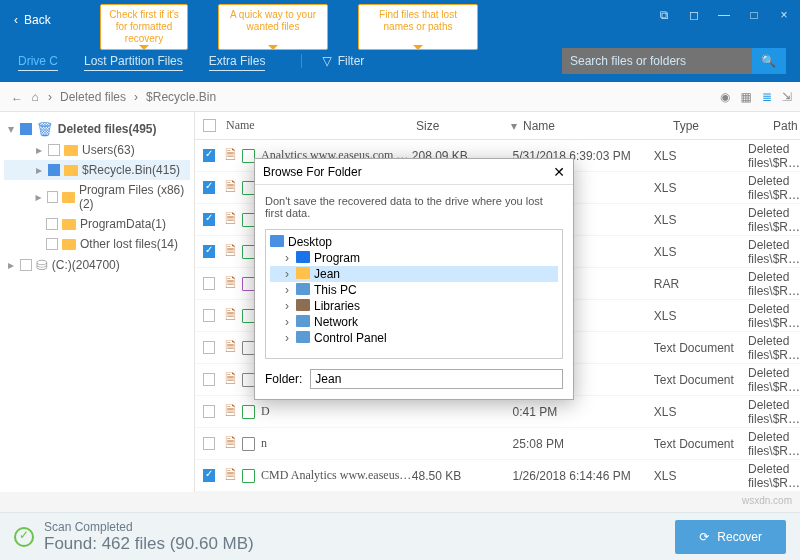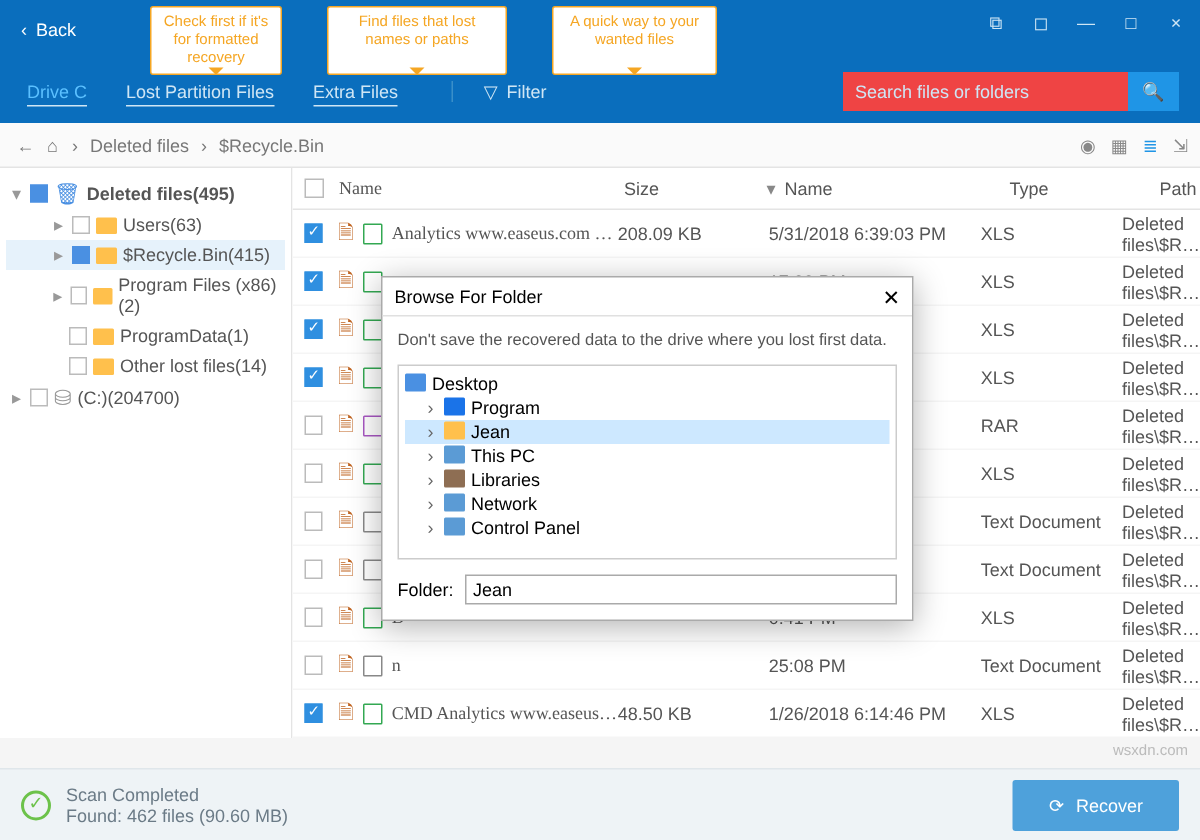--- a/index.html
+++ b/index.html
@@ -10,21 +10,21 @@
 .wbtns span{width:16px;text-align:center;cursor:pointer;}
 .tips{position:absolute;top:4px;left:100px;display:flex;gap:30px;z-index:5;}
 .tip{background:#fff;border:1px solid #f5a623;color:#f5a623;font-size:10px;padding:4px 8px;text-align:center;line-height:1.2;border-radius:2px;position:relative;}
 .tip:after{content:"";position:absolute;bottom:-6px;left:50%;margin-left:-5px;border:5px solid transparent;border-top-color:#f5a623;}
 .tabs{height:42px;background:#0a6ebd;display:flex;align-items:center;color:#cfe6f5;padding-left:18px;gap:26px;}
 .tab{font-size:14px;cursor:pointer;padding:2px 0;}
 .tab.active{color:#5bc0ff;}
 .tab .line{height:1px;background:#cfe6f5;margin-top:2px;}
 .filter{display:flex;align-items:center;gap:6px;border-left:1px solid #3a8fc9;padding-left:20px;margin-left:10px;}
 .search{margin-left:auto;margin-right:14px;display:flex;}
-.search input{width:190px;height:26px;border:none;padding:0 8px;background:#ef4444;color:#fff;}
+.search input{width:190px;height:26px;border:none;padding:0 8px;background:#737373;color:#fff;}
 .search input::placeholder{color:#cfe6f5;}
 .search button{width:34px;height:26px;background:#1f95e6;border:none;color:#fff;cursor:pointer;}
 .crumbs{height:30px;background:#fafafa;border-bottom:1px solid #e4e4e4;display:flex;align-items:center;padding:0 8px;color:#777;}
 .crumbs .navbtn{width:18px;text-align:center;cursor:pointer;}
 .crumbs .seg{margin:0 4px;}
 .vbtns{margin-left:auto;display:flex;gap:10px;color:#888;}
 .vbtns span{cursor:pointer;}
 .vbtns .act{color:#1f95e6;}
 .body{display:flex;height:380px;}
 .side{width:195px;border-right:1px solid #e4e4e4;background:#fff;padding:6px 4px;}
@@ -52,21 +52,21 @@
 .row .ico.rar{border-color:#a857c2;}
 .row .ico.txt{border-color:#888;}
 .row .pv{color:#c06522;margin-right:6px;font-size:13px;}
 .foot{position:absolute;bottom:0;left:0;right:0;height:48px;background:#eef3f6;border-top:1px solid #dfe6ea;display:flex;align-items:center;padding:0 14px;}
 .foot .sc{display:flex;align-items:center;gap:10px;color:#6b7b87;}
 .foot .circ{width:20px;height:20px;border:2px solid #6cc24a;border-radius:50%;position:relative;}
 .foot .circ:after{content:"✓";color:#6cc24a;position:absolute;top:-1px;left:3px;font-size:12px;}
 .recov{margin-left:auto;background:#4ea1db;color:#fff;border:none;height:34px;padding:0 24px;font-size:14px;border-radius:2px;cursor:pointer;display:flex;align-items:center;gap:8px;}
 .water{position:absolute;right:8px;bottom:54px;color:#bbb;font-size:10px;}
 
-.dlg{position:absolute;left:254px;top:184px;width:355px;background:#fff;border:1px solid #aaa;box-shadow:0 4px 20px rgba(0,0,0,.3);}
+.dlg{position:absolute;left:254px;top:158px;width:320px;background:#fff;border:1px solid #aaa;box-shadow:0 4px 20px rgba(0,0,0,.3);}
 .dlg .ti{height:26px;display:flex;align-items:center;padding:0 8px;font-size:12px;border-bottom:1px solid #e0e0e0;}
 .dlg .ti .x{margin-left:auto;cursor:pointer;font-size:14px;}
 .dlg .msg{padding:10px;color:#555;font-size:11px;}
 .dlg .tree{margin:0 10px;border:1px solid #ccc;height:130px;padding:4px;overflow:auto;font-size:11px;}
 .dlg .tree .tn{display:flex;align-items:flex-start;gap:4px;padding:1px 0;cursor:pointer;}
 .dlg .tree .tn.sel{background:#cde8ff;}
 .dlg .tree .ti-exp{width:10px;text-align:center;color:#666;}
 .dlg .tree .ic{width:14px;height:12px;display:inline-block;border-radius:1px;}
 .dlg .tree .ic.dsk{background:#4a90e2;}
 .dlg .tree .ic.od{background:#1a73e8;}
@@ -94,24 +94,24 @@
     <span>◻</span>
     <span>—</span>
     <span>□</span>
     <span>×</span>
   </div>
 </div>
 
 <div class="tips">
   <div class="tip" style="width:88px">Check first if it's for
 formatted recovery</div>
+  <div class="tip" style="width:110px">A quick way to your
+wanted files</div>
   <div class="tip" style="width:120px">Find files that lost names
 or paths</div>
-  <div class="tip" style="width:110px">A quick way to your
-wanted files</div>
 </div>
 
 <div class="tabs">
   <div class="tab active"><span>Drive C</span><div class="line"></div></div>
   <div class="tab"><span>Lost Partition Files</span><div class="line"></div></div>
   <div class="tab"><span>Extra Files</span><div class="line"></div></div>
   <div class="filter">
     <span>▽</span>
     <span>Filter</span>
   </div>
@@ -362,21 +362,21 @@
     <span>Folder:</span>
     <input value="Jean" style="">
   </div>
 </div>
 
 <div class="foot">
   <div class="sc">
     <span class="circ"></span>
     <div>
       <div>Scan Completed</div>
-      <div style="font-size:12px">Found: 462 files (90.60 MB)</div>
+      <div style="font-size:17px">Found: 462 files (90.60 MB)</div>
     </div>
   </div>
   <button class="recov">
       <span>⟳</span>
       <span>Recover</span>
     </button>
 </div>
 
 <div class="water">wsxdn.com</div>
 

